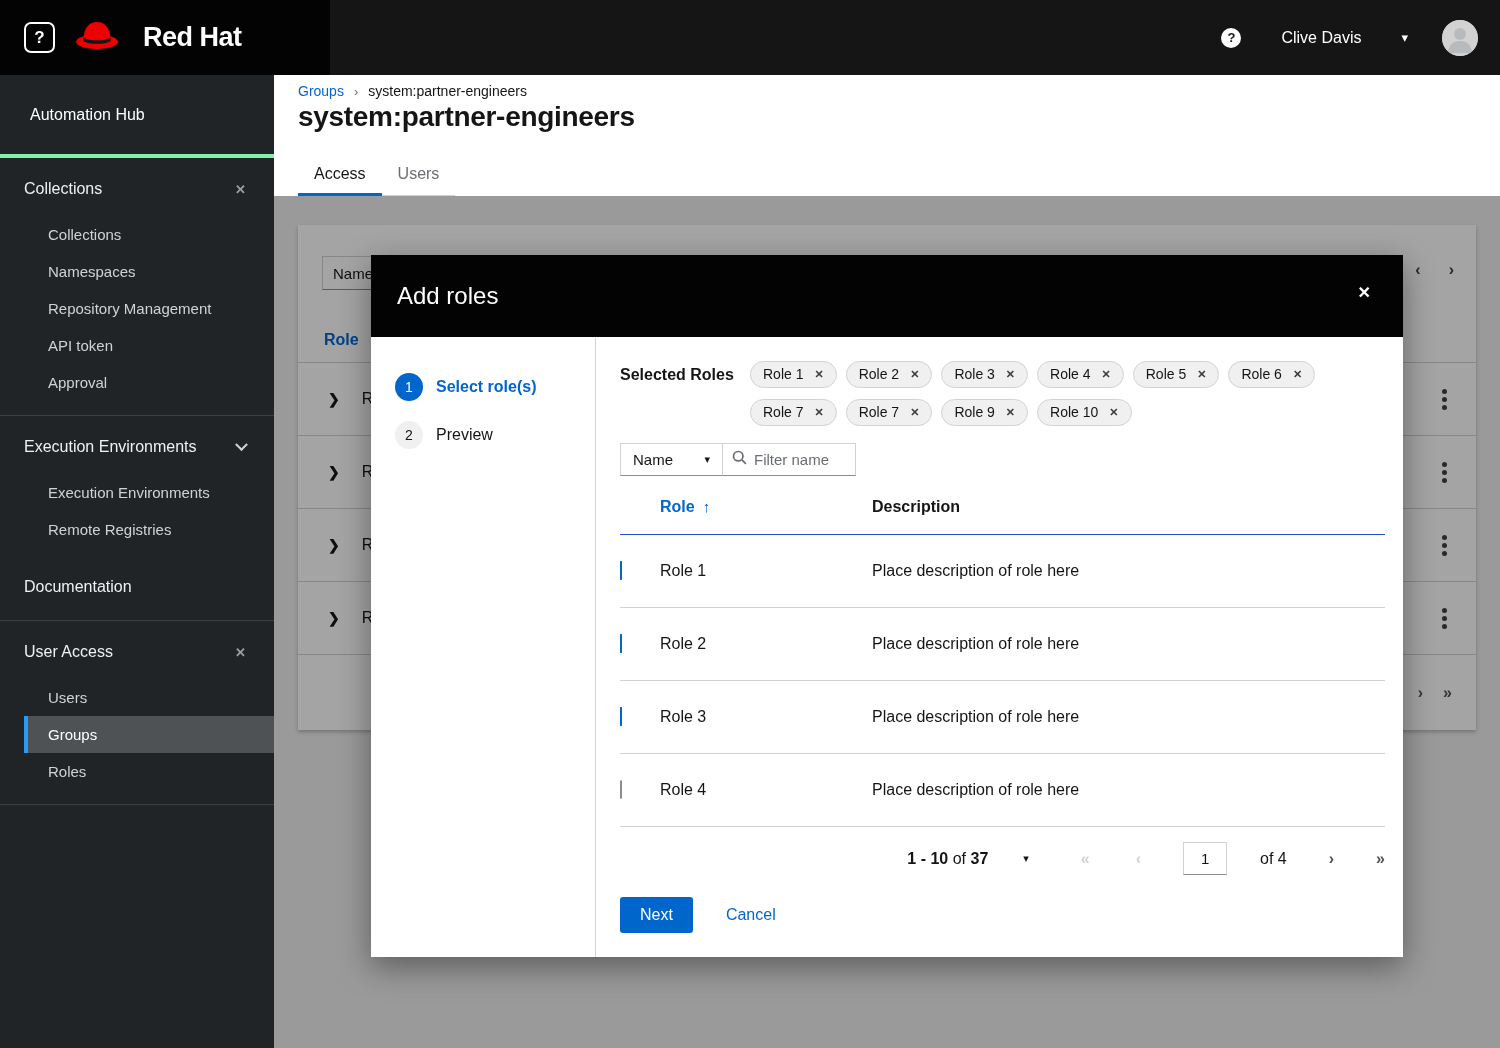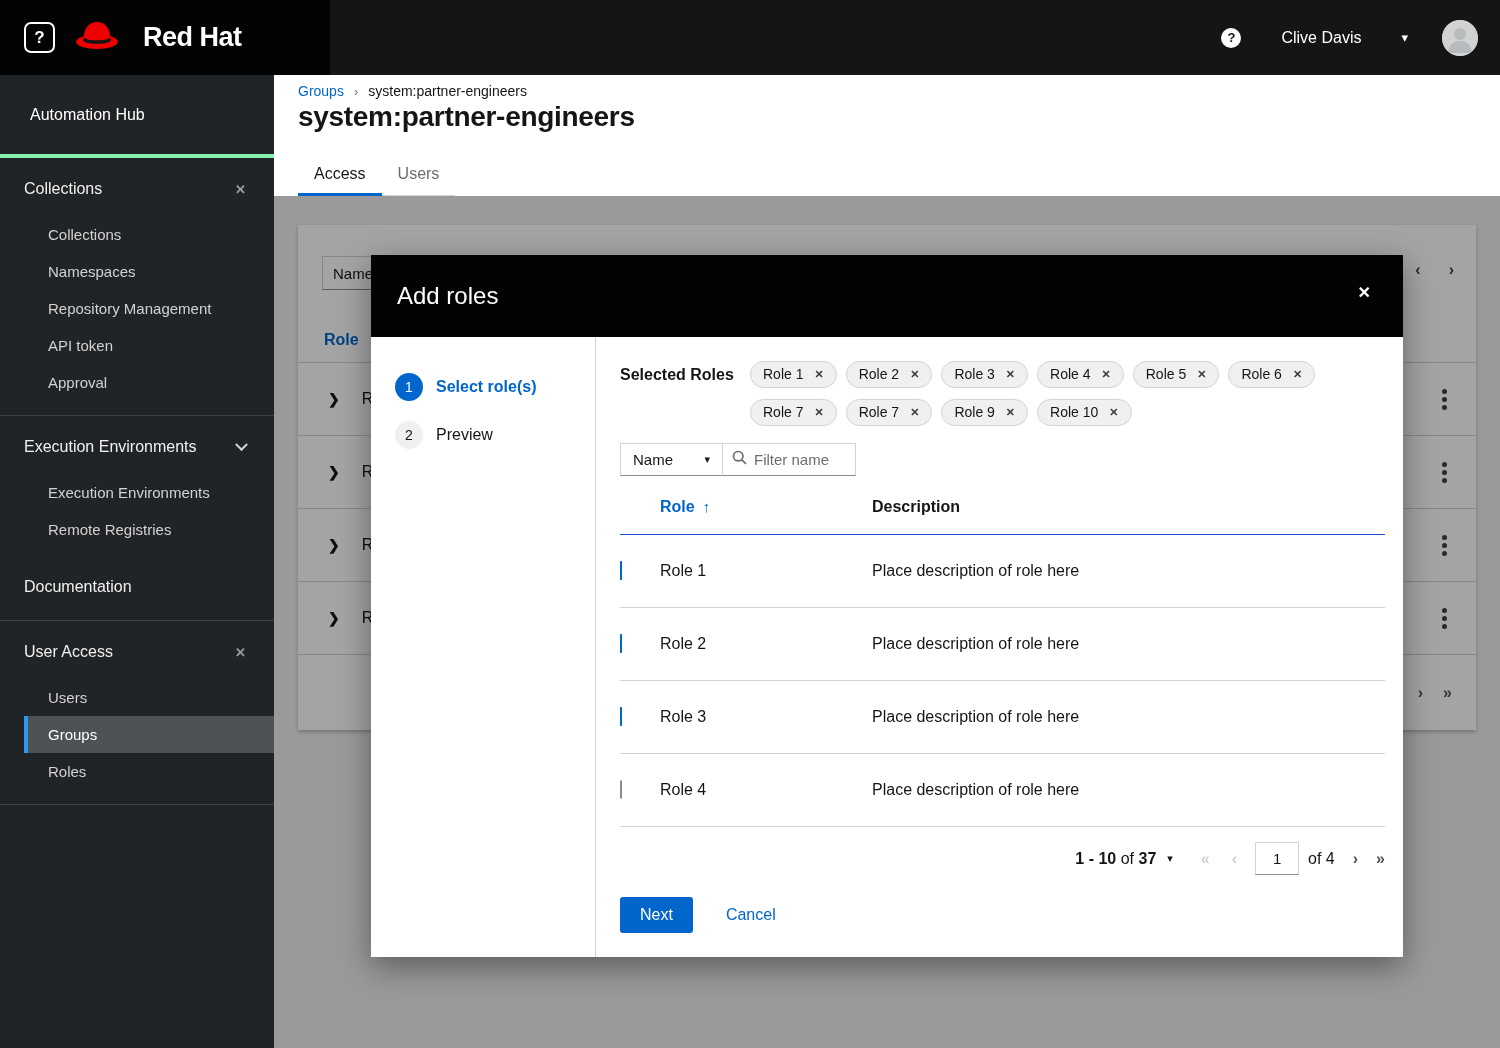--- a/index.html
+++ b/index.html
@@ -101,21 +101,21 @@
   .th-role { color:#06c; font-weight:bold; font-size:16px; cursor:pointer; }
   .sort-arrow { color:#06c; font-weight:bold; margin-left:8px; font-size:15px; }
   .th-desc { color:#151515; font-weight:bold; font-size:16px; }
   .trow { display:flex; align-items:center; height:73px; border-bottom:1px solid #d2d2d2; }
   .cb { width:16px; height:16px; border:1px solid #8a8d90; border-radius:3px; background:#fff; position:relative; cursor:pointer; }
   .cb.checked { background:#06c; border-color:#06c; }
   .cb.checked::after { content:"✓"; position:absolute; left:2.5px; top:-0.5px; color:#fff; font-size:12px; font-weight:bold; }
   .cell-name { font-size:16px; color:#151515; }
   .cell-desc { font-size:16px; color:#151515; }
 
-  .m-pagination { display:flex; align-items:center; justify-content:flex-end; padding:15px 0 10px; }
+  .m-pagination { display:flex; align-items:center; justify-content:flex-end; padding:15px 0 10px;gap:24px; }
   .range { font-size:16px; color:#151515; }
   .range b { font-weight:bold; }
   .range-caret { margin-left:11px; font-size:11px; color:#151515; cursor:pointer; }
   .m-pagination .sp28 { margin-left:28px; }
   .m-pagination .sp22 { margin-left:22px; }
   .m-pagination .sp18 { margin-left:18px; }
   .of-pages { font-size:16px; margin-left:9px; }
 
   .modal-footer { margin-top:auto; display:flex; align-items:center; gap:33px; padding-top:8px; }
   .btn-primary { background:#06c; color:#fff; border:none; border-radius:3px; padding:9px 20px; font-size:16px; font-family:inherit; cursor:pointer; }

